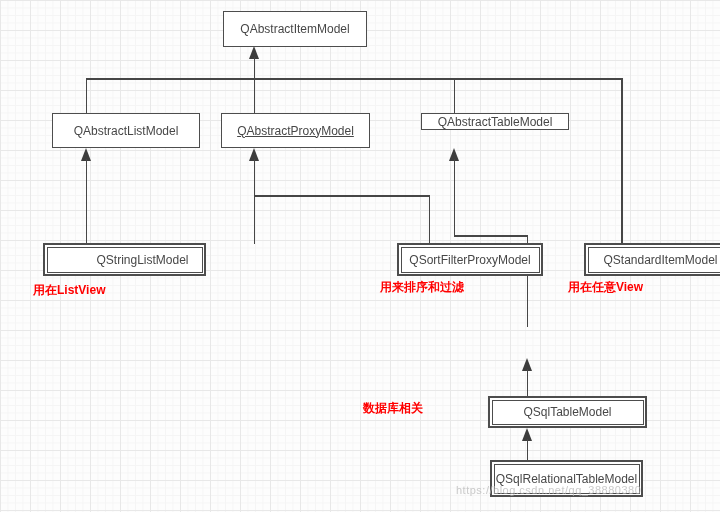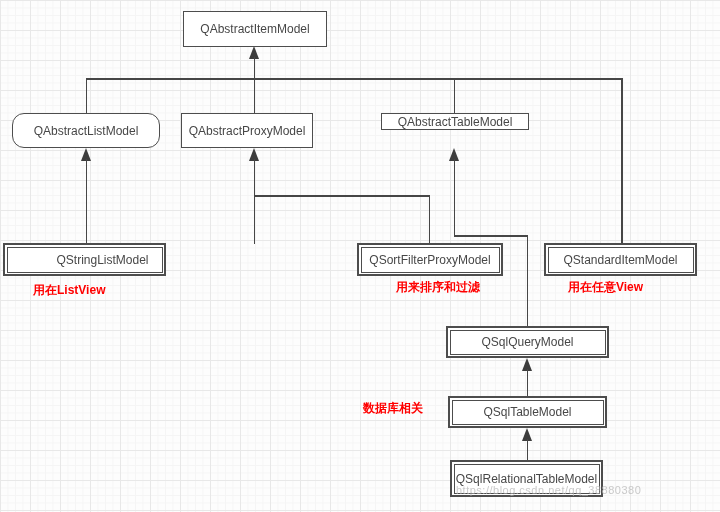--- a/index.html
+++ b/index.html
@@ -11,21 +11,21 @@
     background-image:
       linear-gradient(#e8e8e8 1px, transparent 1px),
       linear-gradient(90deg,#e8e8e8 1px, transparent 1px),
       linear-gradient(#f5f5f5 1px, transparent 1px),
       linear-gradient(90deg,#f5f5f5 1px, transparent 1px);
     background-size:30px 30px,30px 30px,7.5px 7.5px,7.5px 7.5px;
   }
   .node{
     position:absolute;background:#ffffff;border:1.5px solid #4d4d4d;
     display:flex;align-items:center;justify-content:center;
-    font-size:12px;color:#474747;box-sizing:border-box;z-index:2;
+    font-size:12px;color:#474747;box-sizing:border-box;z-index:2;margin-left:40px;
   }
   .node.dbl{border-width:2px;}
   .node.dbl::after{
     content:"";position:absolute;left:1.5px;right:1.5px;top:1.5px;bottom:1.5px;
     border:1px solid #4d4d4d;pointer-events:none;
   }
   .hline,.vline{position:absolute;background:#464646;z-index:1;}
   .hline{height:1.5px;}
   .vline{width:1.5px;}
   .arrow-up{
@@ -71,50 +71,47 @@
   <div class="arrow-up" style="left:522px;top:358px;"></div>
   <div class="vline" style="left:526.5px;top:369px;height:28px;"></div>
 
   <div class="arrow-up" style="left:522px;top:428px;"></div>
   <div class="vline" style="left:526.5px;top:439px;height:21px;"></div>
 
   <div class="node" style="left:183px;top:11px;width:144px;height:36px;">
     <span>QAbstractItemModel</span>
   </div>
 
-  <div class="node" style="left:12px;top:113px;width:148px;height:35px;border-radius:12px;">
+  <div class="node" style="left:12px;top:113px;width:148px;height:35px;">
     <span>QAbstractListModel</span>
   </div>
-  <div class="node" style="left:181px;top:113px;width:132px;height:35px;">
+  <div class="node" style="left:181px;top:113px;width:149px;height:35px;text-decoration:underline;">
     <span>QAbstractProxyModel</span>
   </div>
   <div class="node" style="left:381px;top:113px;width:148px;height:17px;">
     <span>QAbstractTableModel</span>
   </div>
 
   <div class="node dbl" style="left:3px;top:243px;width:163px;height:33px;padding-left:36px;">
     <span>QStringListModel</span>
   </div>
   <div class="node dbl" style="left:357px;top:243px;width:146px;height:33px;">
     <span>QSortFilterProxyModel</span>
   </div>
   <div class="node dbl" style="left:544px;top:243px;width:153px;height:33px;">
     <span>QStandardItemModel</span>
   </div>
 
-  <div class="node dbl" style="left:446px;top:326px;width:163px;height:32px;">
-    <span>QSqlQueryModel</span>
-  </div>
   <div class="node dbl" style="left:448px;top:396px;width:159px;height:32px;">
     <span>QSqlTableModel</span>
   </div>
   <div class="node dbl" style="left:450px;top:460px;width:153px;height:37px;">
     <span>QSqlRelationalTableModel</span>
   </div>
 
   <div class="annotation" style="left:33px;top:282px;">用在ListView</div>
-  <div class="annotation" style="left:380px;top:279px;margin-left:16px;">用来排序和过滤</div>
+  <div class="annotation" style="left:380px;top:279px;">用来排序和过滤</div>
   <div class="annotation" style="left:568px;top:279px;">用在任意View</div>
   <div class="annotation" style="left:363px;top:400px;">数据库相关</div>
 
   <div class="watermark">https://blog.csdn.net/qq_38880380</div>
 
 </div>
 
 </body></html>

